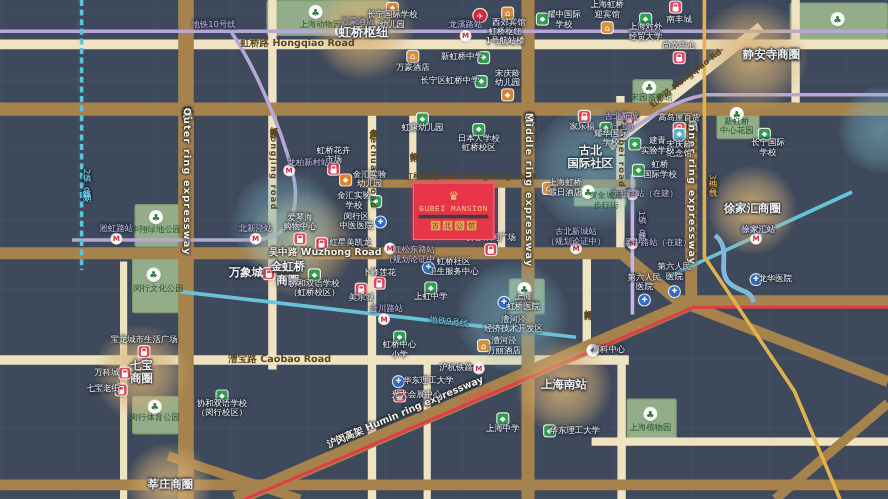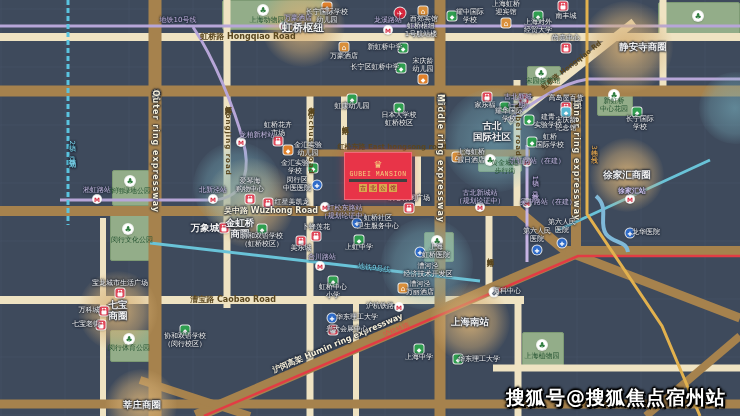--- a/index.html
+++ b/index.html
@@ -98,21 +98,20 @@
     <div class="project">
     <div class="crown">♛</div>
     <div class="pname">GUBEI MANSION</div>
     <div class="pboxes" id="pboxes">
         <span class="pbox">古</span>
         <span class="pbox">北</span>
         <span class="pbox">公</span>
         <span class="pbox">馆</span>
       </div>
   </div>
-  <div class="wm">搜狐号@搜狐焦点宿州站</div>
 <div class="park" style="left: 222px; top: 0px; width: 103px; height: 30px;"></div>
     <div class="park" style="left: 658px; top: 2px; width: 82px; height: 36px;"></div>
     <div class="park" style="left: 527px; top: 66px; width: 34px; height: 24px;"></div>
     <div class="park" style="left: 597px; top: 86px; width: 36px; height: 30px;"></div>
     <div class="park" style="left: 522px; top: 332px; width: 42px; height: 34px;"></div>
     <div class="park" style="left: 112px; top: 170px; width: 38px; height: 36px;"></div>
     <div class="park" style="left: 110px; top: 214px; width: 40px; height: 47px;"></div>
     <div class="park" style="left: 110px; top: 330px; width: 40px; height: 32px;"></div>
     <div class="park" style="left: 478px; top: 150px; width: 44px; height: 22px;"></div>
     <div class="park" style="left: 424px; top: 232px; width: 30px; height: 30px;"></div>

